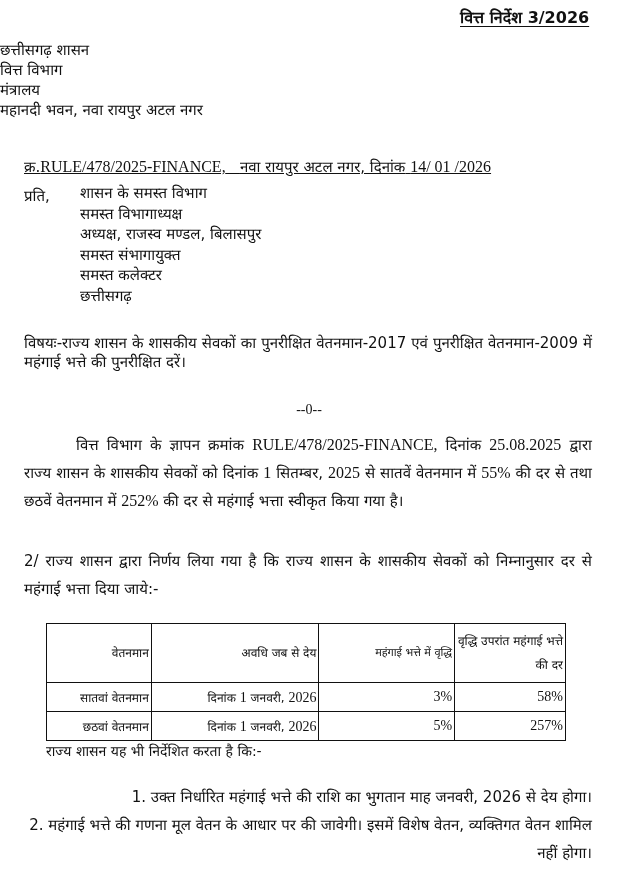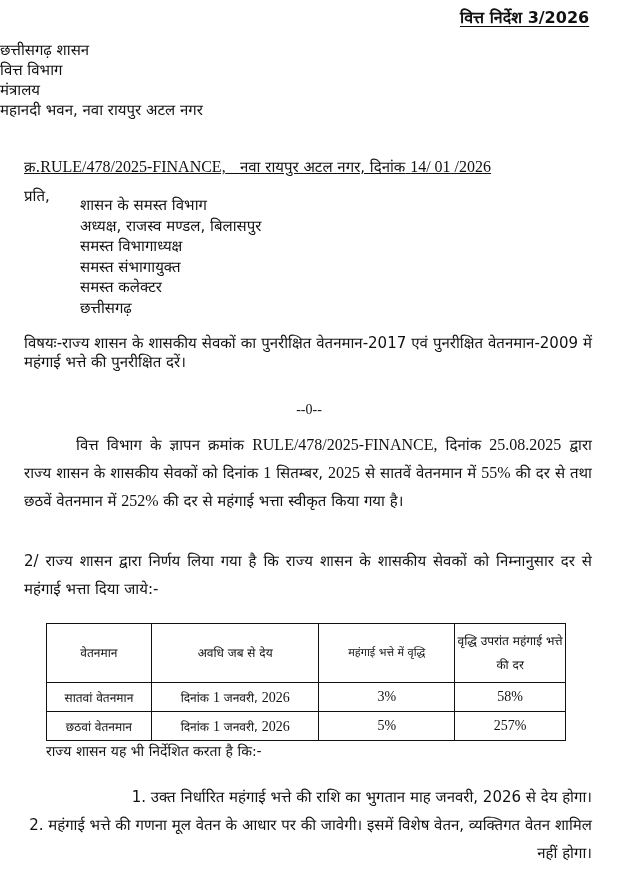--- a/index.html
+++ b/index.html
@@ -14,40 +14,40 @@
     text-decoration: underline; text-underline-offset: 3px;
   }
   .header-block {
     left: 0; width: 618px; top: 40px; 
     font-size: 15px; line-height: 20px;
   }
   .header-block div { white-space: nowrap; }
   .ref-line { left: 24px; top: 157px; font-size: 15px; line-height: 20px; text-decoration: underline; }
   .ref-line .lat { font-family: "Liberation Serif", serif; font-size: 16px; }
   .prati { left: 24px; top: 166px; font-size: 15px; line-height: 20px; margin-top: 20px; }
-  .recipients { left: 80px; top: 195px; font-size: 15px; line-height: 20.5px; }
+  .recipients { left: 80px; top: 183px; font-size: 15px; line-height: 20.5px; }
   .recipients div { white-space: nowrap; }
   .subject {
     left: 24px; top: 334px; width: 568px; font-size: 15px; line-height: 19px;
     white-space: normal; text-align: justify; text-align-last: left;
   }
   .separator { left: 0; width: 618px; top: 402px; text-align: center; font-family: "Liberation Serif", serif; font-size: 14px; }
   .para {
     left: 24px; width: 568px; font-size: 15px; line-height: 28px;
     white-space: normal; text-align: justify;
   }
   .para .lat, .lat { font-family: "Liberation Serif", serif; font-size: 16px; }
   .p1 { top: 431px; text-indent: 52px; }
   .p2 { top: 547px; }
   table.da-table {
     position: absolute; left: 46px; top: 623px; width: 520px;
     border-collapse: collapse; font-size: 12px;
   }
   table.da-table td, table.da-table th {
-    border: 1.5px solid #111; text-align: center; font-weight: normal; padding: 0 2px;
+    border: 1.5px solid #111; text-align: right; font-weight: normal; padding: 0 2px;
   }
   table.da-table th { height: 58px; line-height: 24px; }
   table.da-table td { height: 28px; }
   .cell-lat { font-family: "Liberation Serif", serif; font-size: 14px; }
   .directive { left: 46px; top: 742px; font-size: 14px; line-height: 18px; }
   .list {
     left: 24px; width: 568px; top: 783px; font-size: 15px; line-height: 28px;
     white-space: normal;
     text-align: right;
   }
@@ -66,22 +66,22 @@
 </div>
 
 <div class="abs ref-line">
   <span>क्र.</span><span class="lat">RULE/478/2025-FINANCE,</span>&nbsp;&nbsp;&nbsp;<span>नवा रायपुर अटल नगर, दिनांक</span> <span class="lat">14/ 01 /2026</span>
 </div>
 
 <div class="abs prati">प्रति,</div>
 
 <div class="abs recipients">
   <div>शासन के समस्त विभाग</div>
+  <div>समस्त विभागाध्यक्ष</div>
   <div>अध्यक्ष, राजस्व मण्डल, बिलासपुर</div>
-  <div>समस्त विभागाध्यक्ष</div>
   <div>समस्त संभागायुक्त</div>
   <div>समस्त कलेक्टर</div>
   <div>छत्तीसगढ़</div>
 </div>
 
 <div class="abs subject">विषयः-राज्य शासन के शासकीय सेवकों का पुनरीक्षित वेतनमान-2017 एवं पुनरीक्षित वेतनमान-2009 में  महंगाई भत्ते की पुनरीक्षित दरें।</div>
 
 <div class="abs separator">--0--</div>
 
 <div class="abs para p1"><span>वित्त विभाग के ज्ञापन क्रमांक </span><span class="lat">RULE/478/2025-FINANCE,</span><span> दिनांक </span><span class="lat">25.08.2025</span><span> द्वारा राज्य शासन के शासकीय सेवकों को दिनांक </span><span class="lat">1</span><span> सितम्बर, </span><span class="lat">2025</span><span> से सातवें वेतनमान में </span><span class="lat">55%</span><span> की दर से तथा छठवें वेतनमान में </span><span class="lat">252%</span><span> की दर से महंगाई भत्ता स्वीकृत किया गया है।</span></div>

